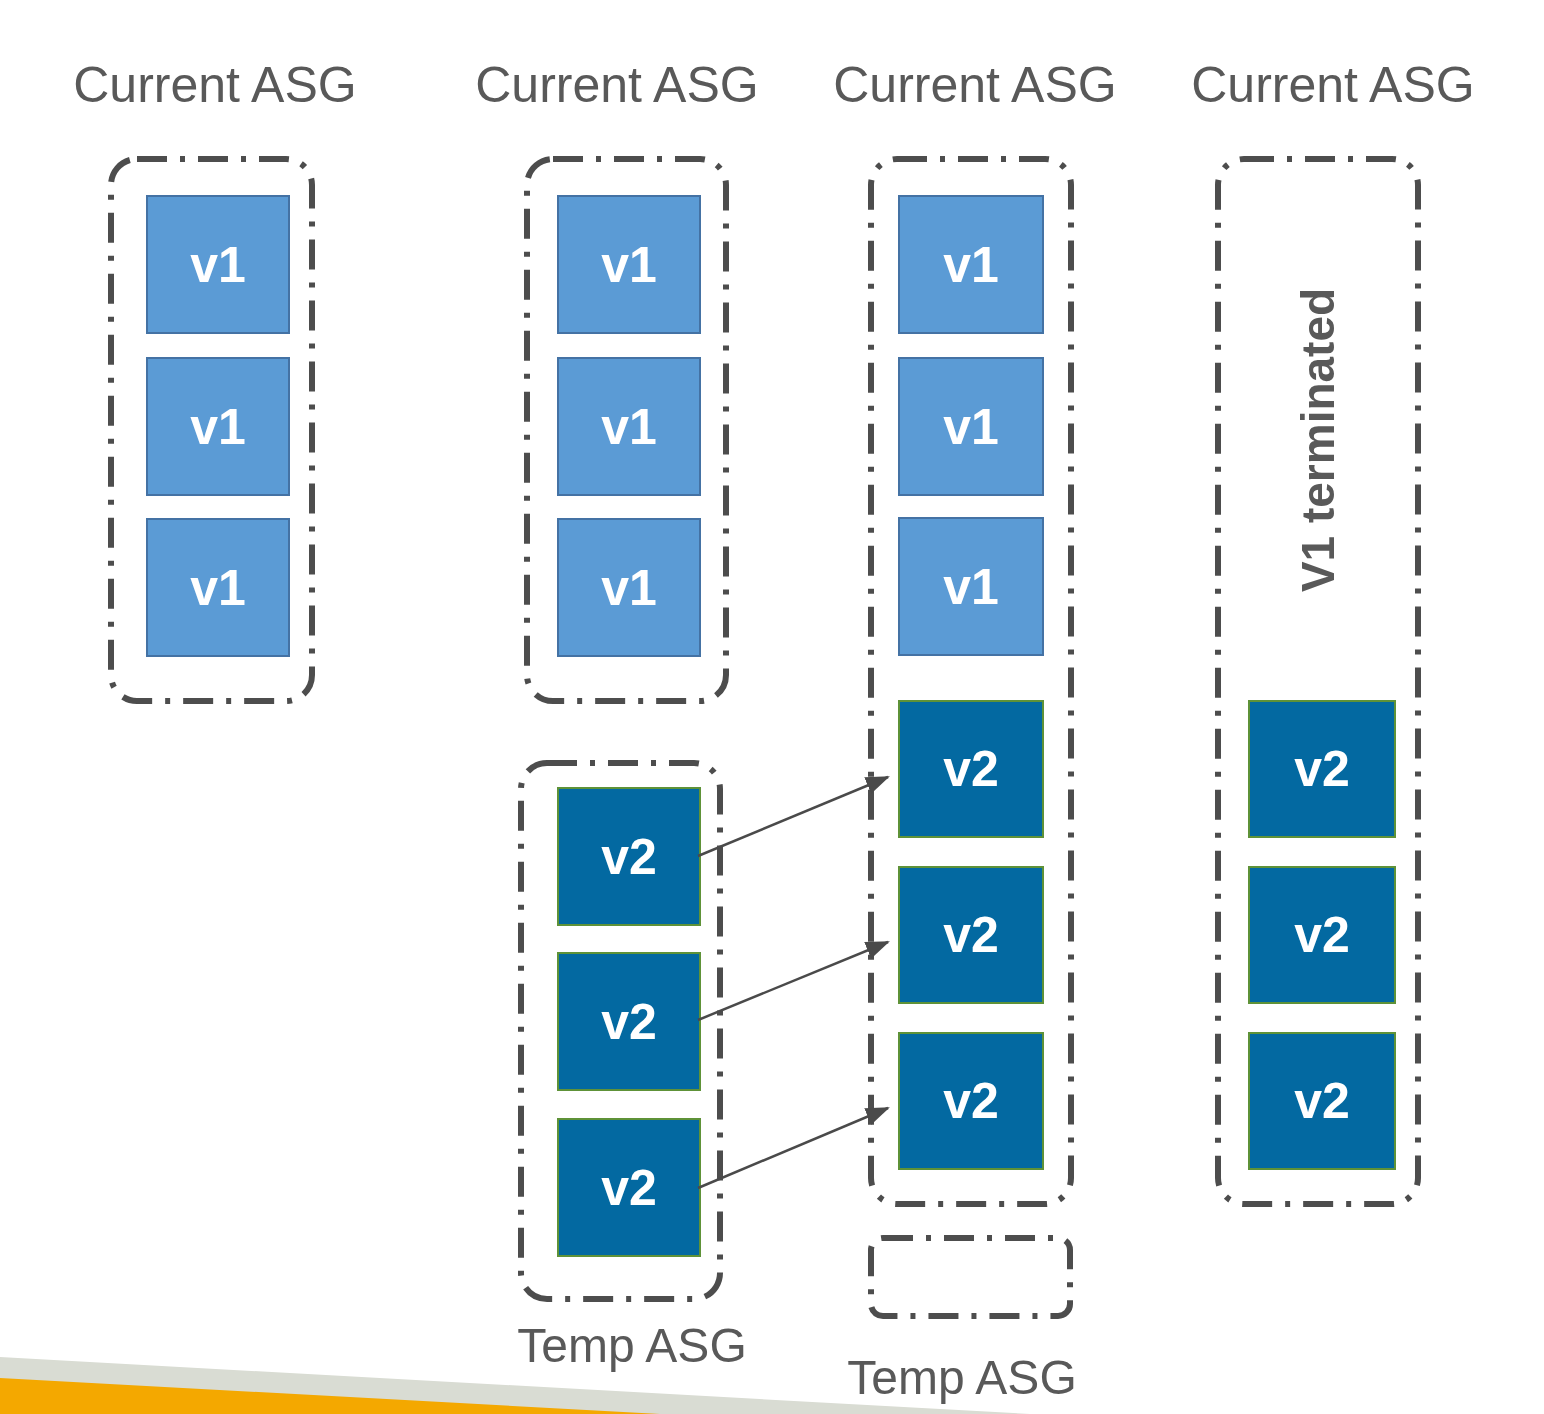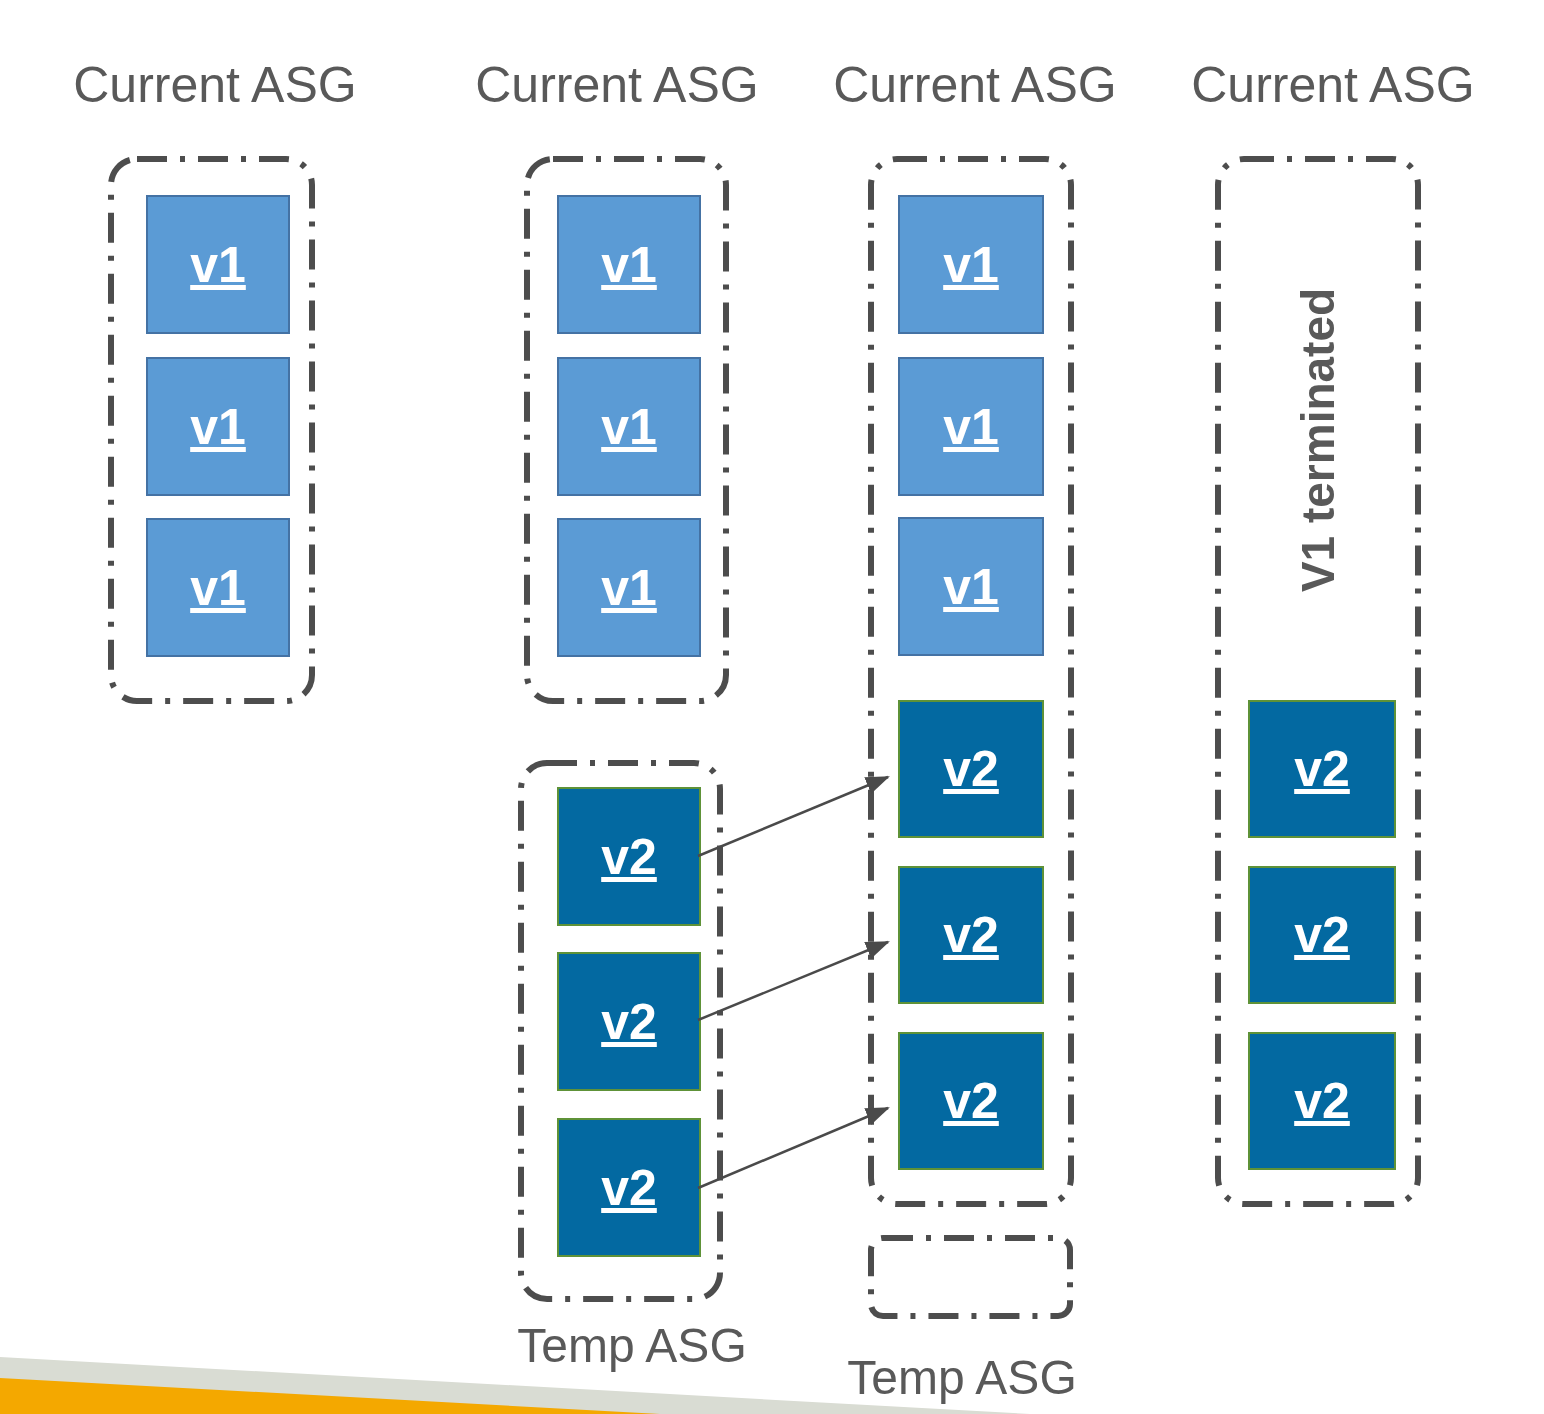--- a/index.html
+++ b/index.html
@@ -9,21 +9,21 @@
   }
   .heading{
     position:absolute;width:320px;text-align:center;
     font-size:50px;color:#595959;letter-spacing:0px;white-space:nowrap;
   }
   .asg{position:absolute;}
   .asg > svg.dashrect{position:absolute;left:0;top:0;}
   .inst{
     position:absolute;width:140px;height:135px;
     display:flex;align-items:center;justify-content:center;
-    font-size:50px;font-weight:bold;color:#ffffff;text-decoration:underline;
+    font-size:50px;font-weight:bold;color:#ffffff;
   }
   .inst.blue{background:#5B9BD5;border:2px solid #4472A4;}
   .inst.green{background:#0369a1;border:2px solid #5E9238;}
   .lbl{
     position:absolute;width:320px;text-align:center;
     font-size:48px;color:#595959;white-space:nowrap;
   }
   .vnote-wrap{
     position:absolute;display:flex;align-items:center;justify-content:center;
   }

